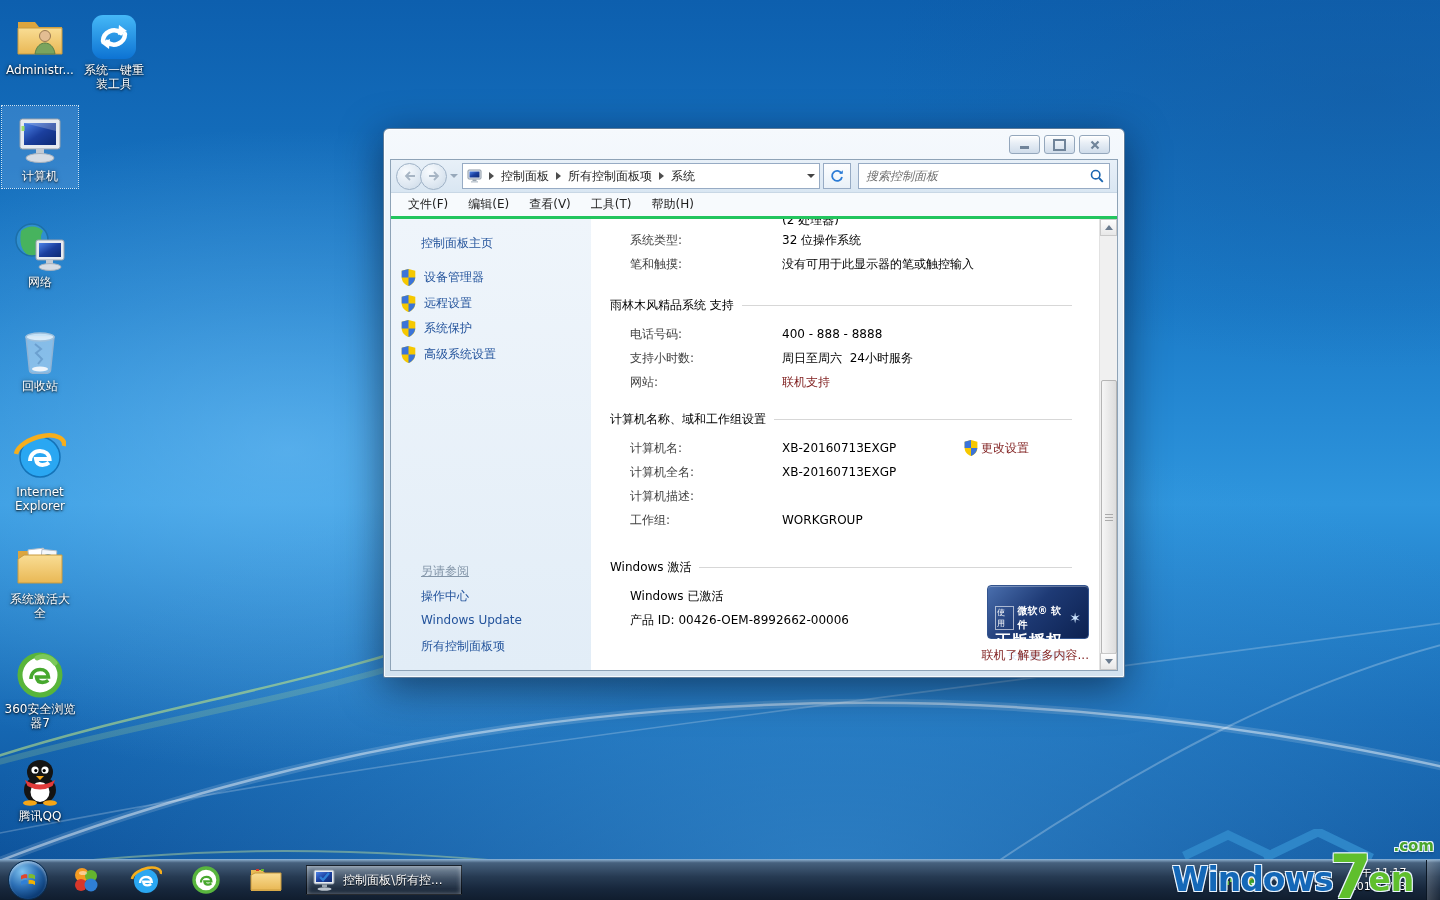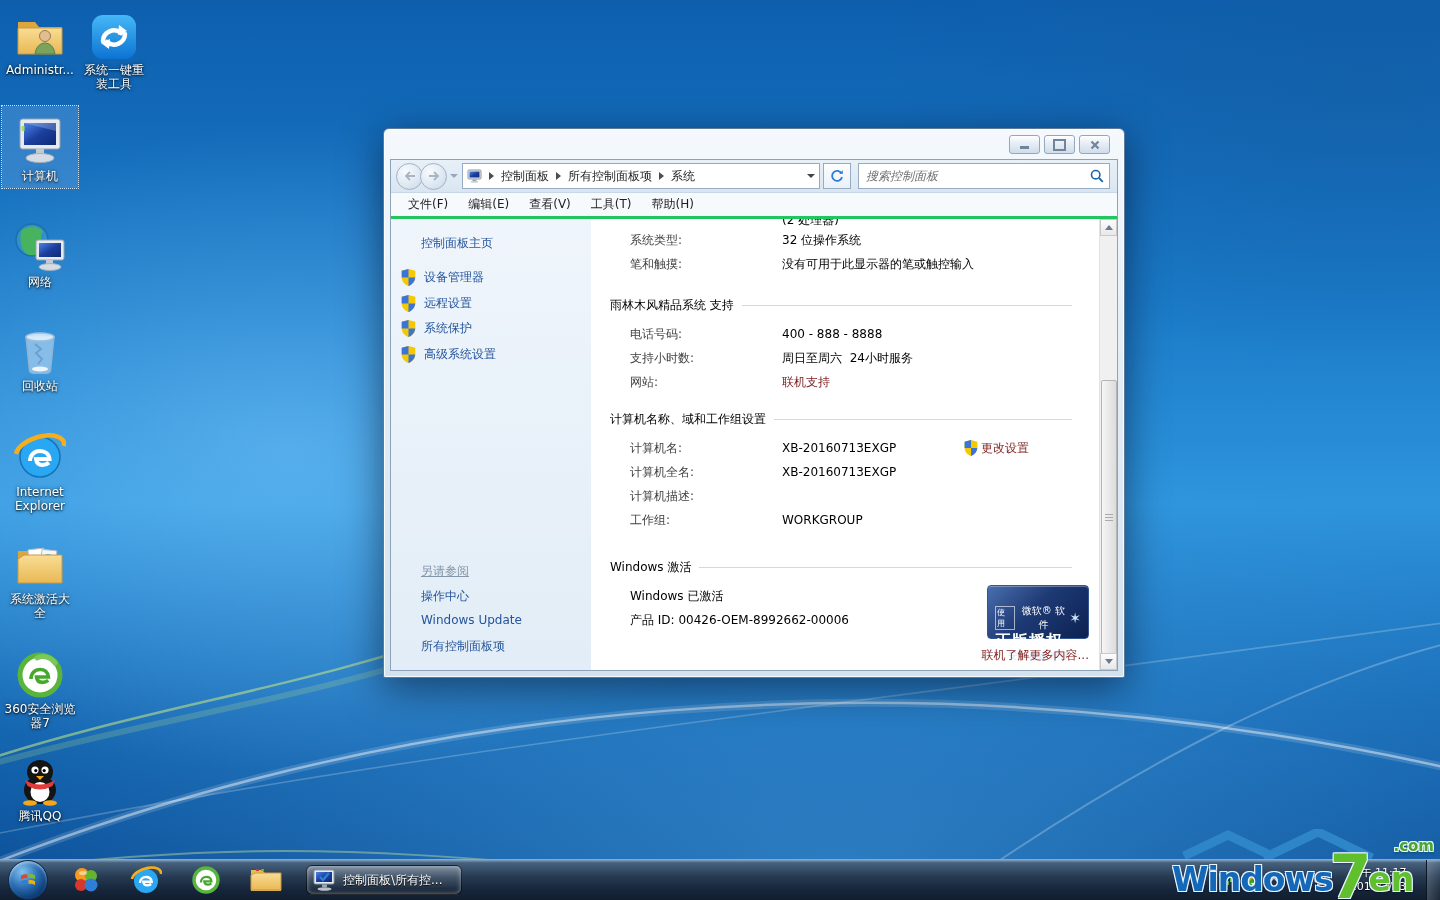--- a/index.html
+++ b/index.html
@@ -87,21 +87,21 @@
   a.lnk{color:#7f1d1d;text-decoration:none;cursor:pointer;}
   .chg{position:absolute;left:334px;display:flex;align-items:center;}
   .chg .tx{margin-left:3px;}
 
   .badge{position:absolute;right:10px;top:366px;width:102px;height:54px;border-radius:4px;
     background:linear-gradient(135deg,#4a6fae,#1e3a75 45%,#0c2150);
     border:1px solid #33548e;color:#fff;padding:18px 7px;box-sizing:border-box;
     box-shadow:inset 0 1px 0 rgba(255,255,255,.3);cursor:pointer;}
   .badge .r1{display:flex;align-items:center;font-size:9px;}
   .badge .pref{border:1px solid rgba(255,255,255,.6);padding:0 1px;font-size:8px;margin-right:3px;}
-  .badge .brand{font-size:10px;font-weight:normal;text-align:center;}
+  .badge .brand{font-size:10px;font-weight:bold;}
   .badge .star{margin-left:auto;font-size:14px;color:#cfe6ff;line-height:10px;}
   .badge .r2{font-size:16px;font-weight:bold;letter-spacing:1px;line-height:18px;}
   .badge .r3{font-size:9px;color:#cfe0f5;text-align:center;}
   .morelnk{position:absolute;right:10px;top:428px;text-align:center;}
 
   
   .vscroll{width:17px;flex:0 0 auto;background:#f0f0f0;position:relative;border-left:1px solid #e2e2e2;}
   .sarr{position:absolute;left:0;width:17px;height:17px;background:linear-gradient(#fdfdfd,#e8e8e8);
     border:1px solid #c9c9c9;box-sizing:border-box;display:flex;align-items:center;justify-content:center;}
   .sarr.up{top:0;} .sarr.dn{bottom:0;}
@@ -118,21 +118,21 @@
   .taskbar{position:absolute;left:0;right:0;bottom:0;height:40px;z-index:50;
     background:linear-gradient(180deg,#7fa0be 0%,#46617e 7%,#263a52 42%,#17273c 72%,#101d2e 100%);
     border-top:1px solid rgba(150,195,235,.85);display:flex;align-items:center;}
   .orb{width:38px;height:38px;margin-left:8px;border-radius:50%;flex:0 0 auto;
     background:radial-gradient(circle at 35% 28%,#7fc3f0,#2c6fb5 42%,#0d3e78 72%,#072a56);
     border:1px solid #0a2c4e;display:flex;align-items:center;justify-content:center;
     box-shadow:inset 0 2px 3px rgba(255,255,255,.5);}
   .tbi{width:44px;height:40px;margin-left:16px;display:flex;align-items:center;
     justify-content:center;flex:0 0 auto;}
   .taskbtn{width:156px;height:30px;margin-left:18px;border:1px solid rgba(0,0,0,.6);
-    border-radius:6px;flex:0 0 auto;display:flex;align-items:center;padding:0 6px;box-sizing:border-box;
+    border-radius:0;flex:0 0 auto;display:flex;align-items:center;padding:0 6px;box-sizing:border-box;
     background:linear-gradient(180deg,rgba(255,255,255,.32),rgba(255,255,255,.12) 48%,rgba(0,0,0,.08));
     box-shadow:inset 0 0 5px rgba(255,255,255,.45);}
   .taskbtn .tx{color:#fff;margin-left:6px;white-space:nowrap;overflow:hidden;
     text-overflow:ellipsis;text-shadow:0 1px 1px #000;}
   .tray{margin-left:auto;display:flex;align-items:center;height:100%;}
   .trayicons{display:flex;align-items:center;}
   .trayicons .ti{margin:0 5px;display:flex;}
   .clock{width:88px;text-align:center;color:#fff;font-size:11px;line-height:14px;
     text-shadow:0 1px 1px #000;}
   .deskbtn{width:13px;height:40px;margin-left:4px;border-left:1px solid #0a1624;

